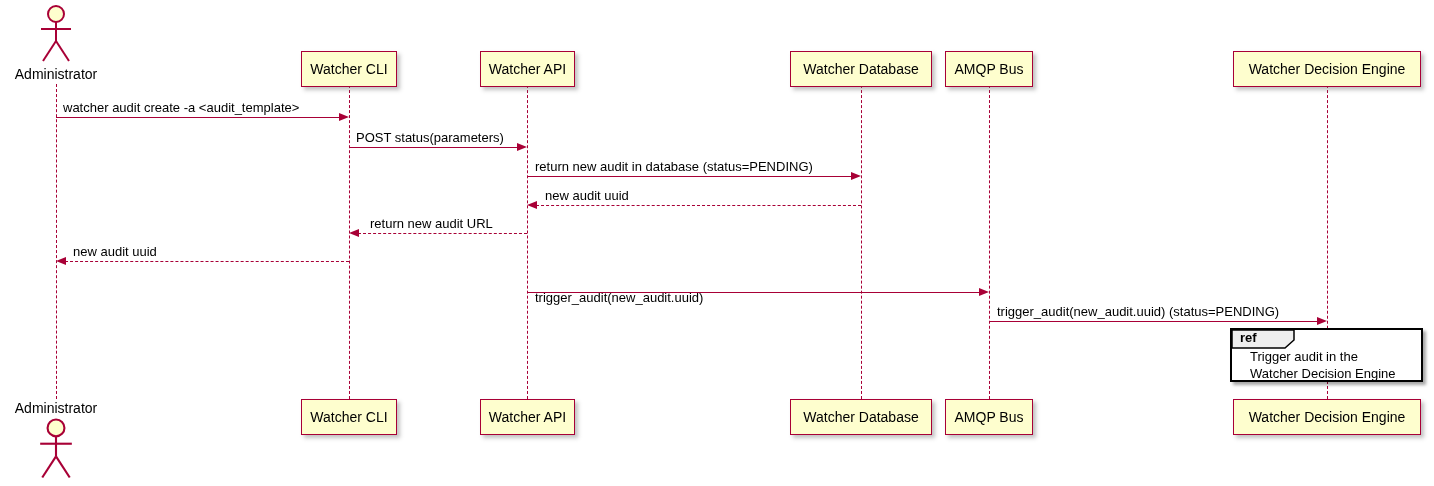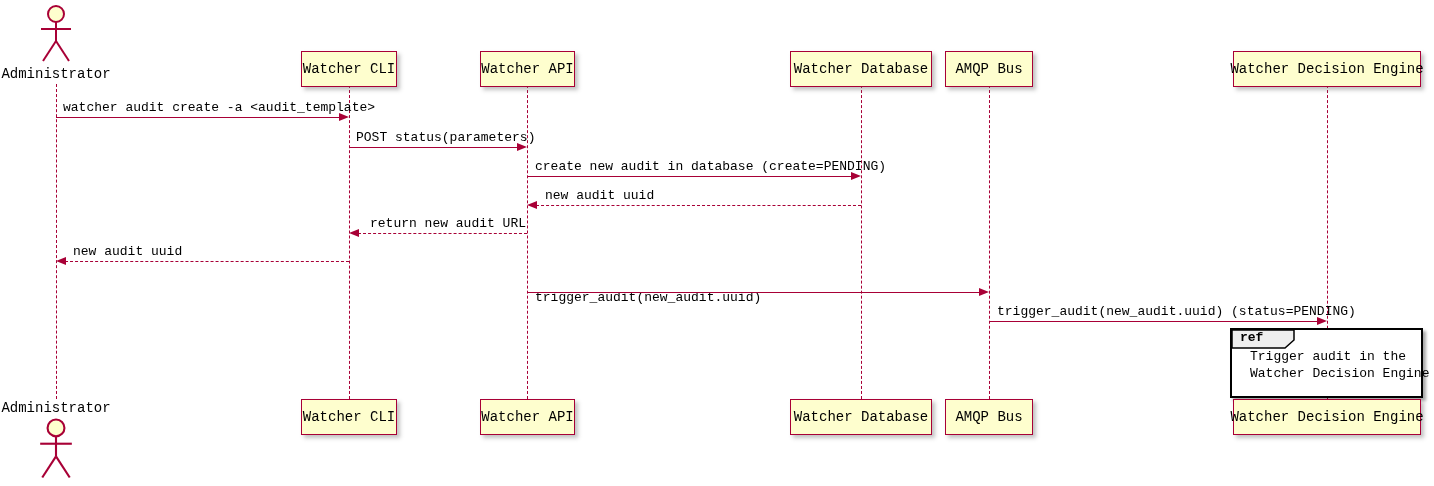--- a/index.html
+++ b/index.html
@@ -1,19 +1,19 @@
 <!DOCTYPE html>
 <html><head>
 <meta charset="utf-8">
 <style>
   * { margin:0; padding:0; box-sizing:border-box; }
   html,body { background:#ffffff; }
   .canvas {
     position:relative; width:1434px; height:486px; background:#ffffff;
-    font-family:Liberation Mono, monospace; color:#000; overflow:hidden;
+    font-family:Liberation Sans, sans-serif; color:#000; overflow:hidden;
   }
   .lifeline {
     position:absolute; width:0; border-left:1px dashed #A80036;
   }
   .pbox {
     position:absolute; height:36px; background:#FEFECE;
     border:1.5px solid #A80036; display:flex; align-items:center; justify-content:center;
     font-size:14px; color:#000; box-shadow:3px 3px 4px rgba(120,120,120,0.45);
     white-space:nowrap;
   }
@@ -31,21 +31,21 @@
     position:absolute; width:0; height:0;
     border-top:4px solid transparent; border-bottom:4px solid transparent;
     border-left:10px solid #A80036;
   }
   .head-left {
     position:absolute; width:0; height:0;
     border-top:4px solid transparent; border-bottom:4px solid transparent;
     border-right:10px solid #A80036;
   }
   .ref-box {
-    position:absolute; left:1230px; top:328px; width:193px; height:70px;
+    position:absolute; left:1230px; top:328px; width:193px; height:54px;
     background:#ffffff; border:2px solid #000;
     box-shadow:3px 3px 3px rgba(0,0,0,0.35);
   }
   .ref-header { position:absolute; left:0; top:0; }
   .ref-keyword {
     position:absolute; left:8px; top:0px; font-size:13px; font-weight:bold; color:#000;
   }
   .ref-line {
     position:absolute; left:18px; font-size:13px; color:#000; white-space:nowrap;
   }
@@ -84,21 +84,21 @@
     <div class="head-right" style="left:339px;top:113px"></div>
   </div>
 
   <div>
     <div class="msg-label" style="left:356px;top:130px">POST status(parameters)</div>
     <div class="msg-line solid" style="left:349px;top:147px;width:168px"></div>
     <div class="head-right" style="left:517px;top:143px"></div>
   </div>
 
   <div>
-    <div class="msg-label" style="left:535px;top:159px">create new audit in database (create=PENDING)</div>
+    <div class="msg-label" style="left:535px;top:159px">return new audit in database (status=PENDING)</div>
     <div class="msg-line solid" style="left:527px;top:176px;width:324px"></div>
     <div class="head-right" style="left:851px;top:172px"></div>
   </div>
 
   <div>
     <div class="msg-label" style="left:545px;top:188px">new audit uuid</div>
     <div class="head-left" style="left:527px;top:201px"></div>
     <div class="msg-line dashed" style="left:536px;top:205px;width:325px"></div>
   </div>
 

